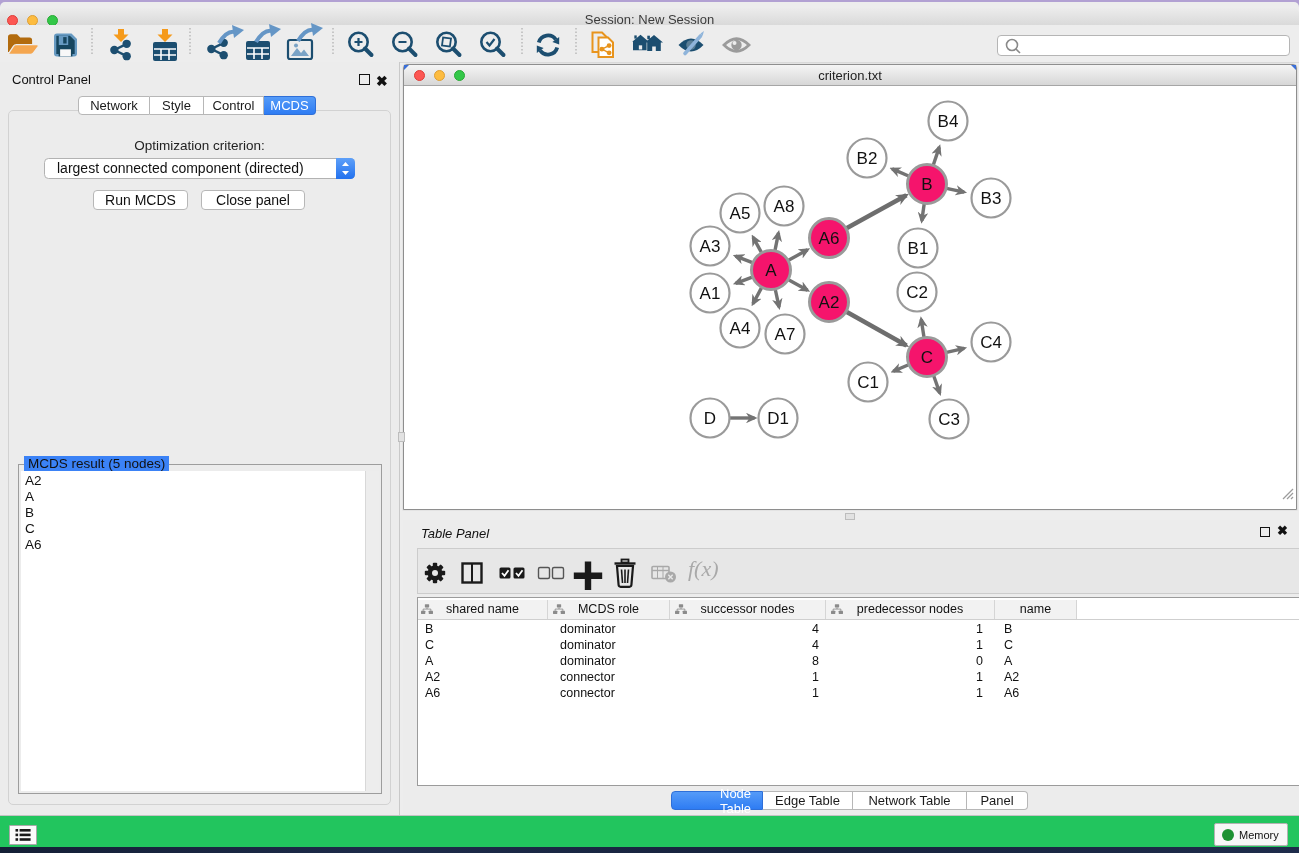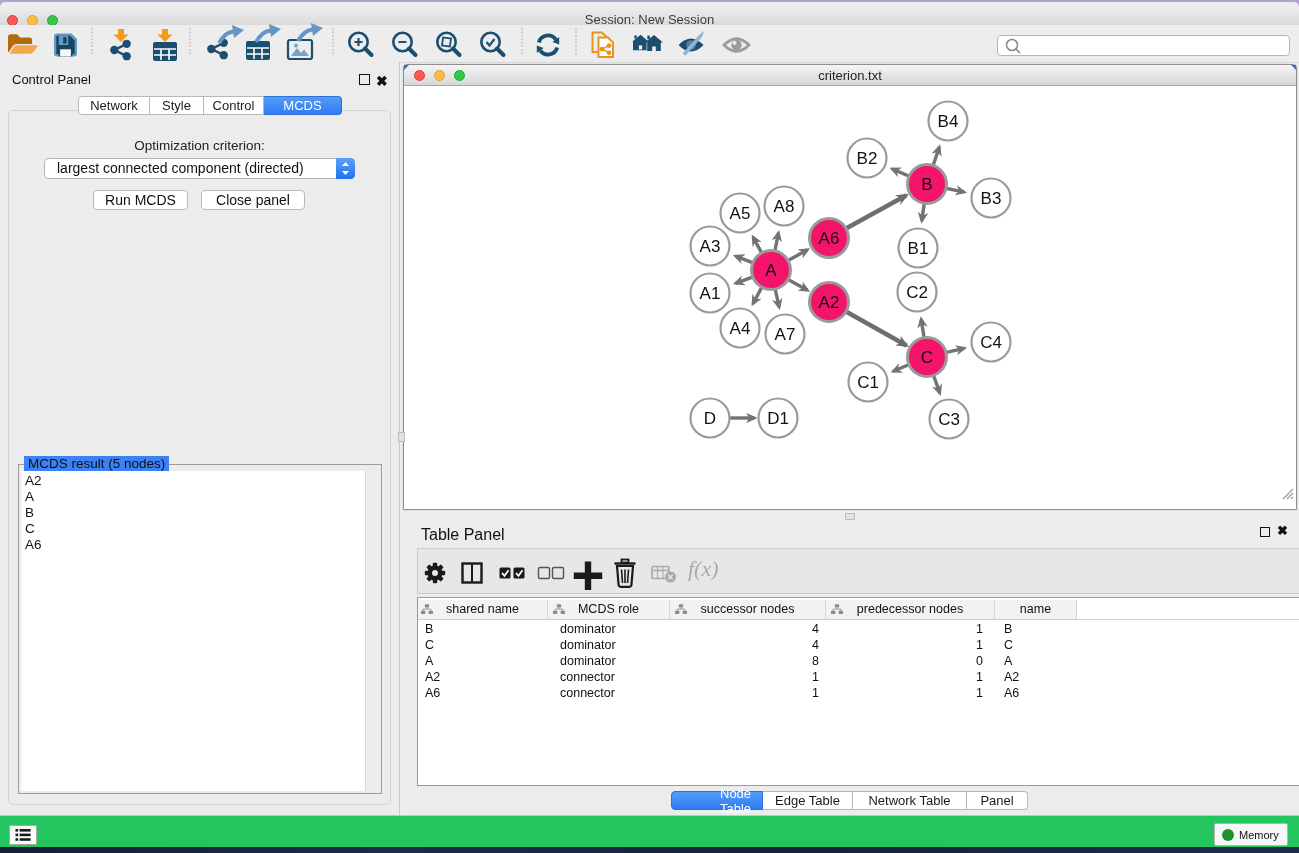--- a/index.html
+++ b/index.html
@@ -51,21 +51,21 @@
 #membtn .mtxt { position:absolute; left:24px; top:4.5px; }
 
 #netwin { position:absolute; left:403px; top:62px; width:894px; height:446px; background:#fff; border:1px solid #8e8e8e; border-radius:4px 4px 0 0; box-shadow:0 0 0 0.5px rgba(0,0,0,0.08); }
 #nettitle { position:absolute; left:0; top:0; width:100%; height:21px; background:linear-gradient(#f5f5f5,#d7d7d7); border-bottom:1px solid #a6a6a6; border-radius:4px 4px 0 0; }
 #nettitle .t1 { left:10px; top:5px; width:11px; height:11px; background:#fc5753; border:0.5px solid #df3e38; }
 #nettitle .t2 { left:30px; top:5px; width:11px; height:11px; background:#fdbc40; border:0.5px solid #de9f34; }
 #nettitle .t3 { left:50px; top:5px; width:11px; height:11px; background:#33c748; border:0.5px solid #27aa35; }
 #nettitle .title { position:absolute; top:3px; width:100%; text-align:center; font-size:13px; color:#222; }
 
 #tpanel { position:absolute; left:403px; top:518px; width:896px; height:295px; background:#ececec; }
-#tpanel .ptitle { position:absolute; left:18px; top:6px; font-size:16px; color:#111; }
+#tpanel .ptitle { position:absolute; left:18px; top:6px; font-size:13px; color:#111;font-style:italic; }
 #ttool { position:absolute; left:14px; top:28px; width:1274px; height:46px; background:#e7e7e7; border:1px solid #cccccc; }
 #ttable { position:absolute; left:14px; top:77px; width:1274px; height:189px; background:#fff; border:1px solid #9b9b9b; }
 .th { position:absolute; top:2px; height:19px; background:#f2f2f2; border-right:1px solid #d5d5d5; font-size:12.5px; color:#111; text-align:center; line-height:19px; }
 #thdr-line { position:absolute; left:0; top:21px; width:1272px; height:0; border-top:1px solid #cfcfcf; }
 .tr { position:absolute; font-size:12.5px; color:#111; height:16px; line-height:16px; }
 #ttabs { left:268px; top:271px; }
 </style>
 </head>
 <body>
 <div id="desktop-top"></div>
@@ -209,21 +209,21 @@
   </div>
   <div class="abs" style="left:0; top:60px; width:1299px; height:1px; background:#d9d9d9;"></div>
   <div id="cpanel">
     <div class="ptitle">Control Panel</div>
     <div class="wbtn" style="left:359px; top:12px; width:11px; height:11px; border:1.5px solid #111;"></div>
     <div class="wbtn" style="left:376px; font-weight:bold; font-size:14px;">✖</div>
     <div class="seg" id="cptabs">
       <span style="width:72px;">Network</span>
         <span style="width:54px;">Style</span>
         <span style="width:60px;">Control</span>
-        <span class="on" style="width:78px;">MCDS</span>
+        <span class="on" style="width:52px;">MCDS</span>
     </div>
     <div id="mcdsp">
       <div id="combo">largest connected component (directed)
         <div class="step">
           <svg width="19" height="21" viewBox="0 0 19 21">
               <path d="M9.5 4 L13 8 L6 8 Z" fill="#fff"></path>
               <path d="M9.5 17 L13 13 L6 13 Z" fill="#fff"></path>
             </svg>
         </div>
       </div>

